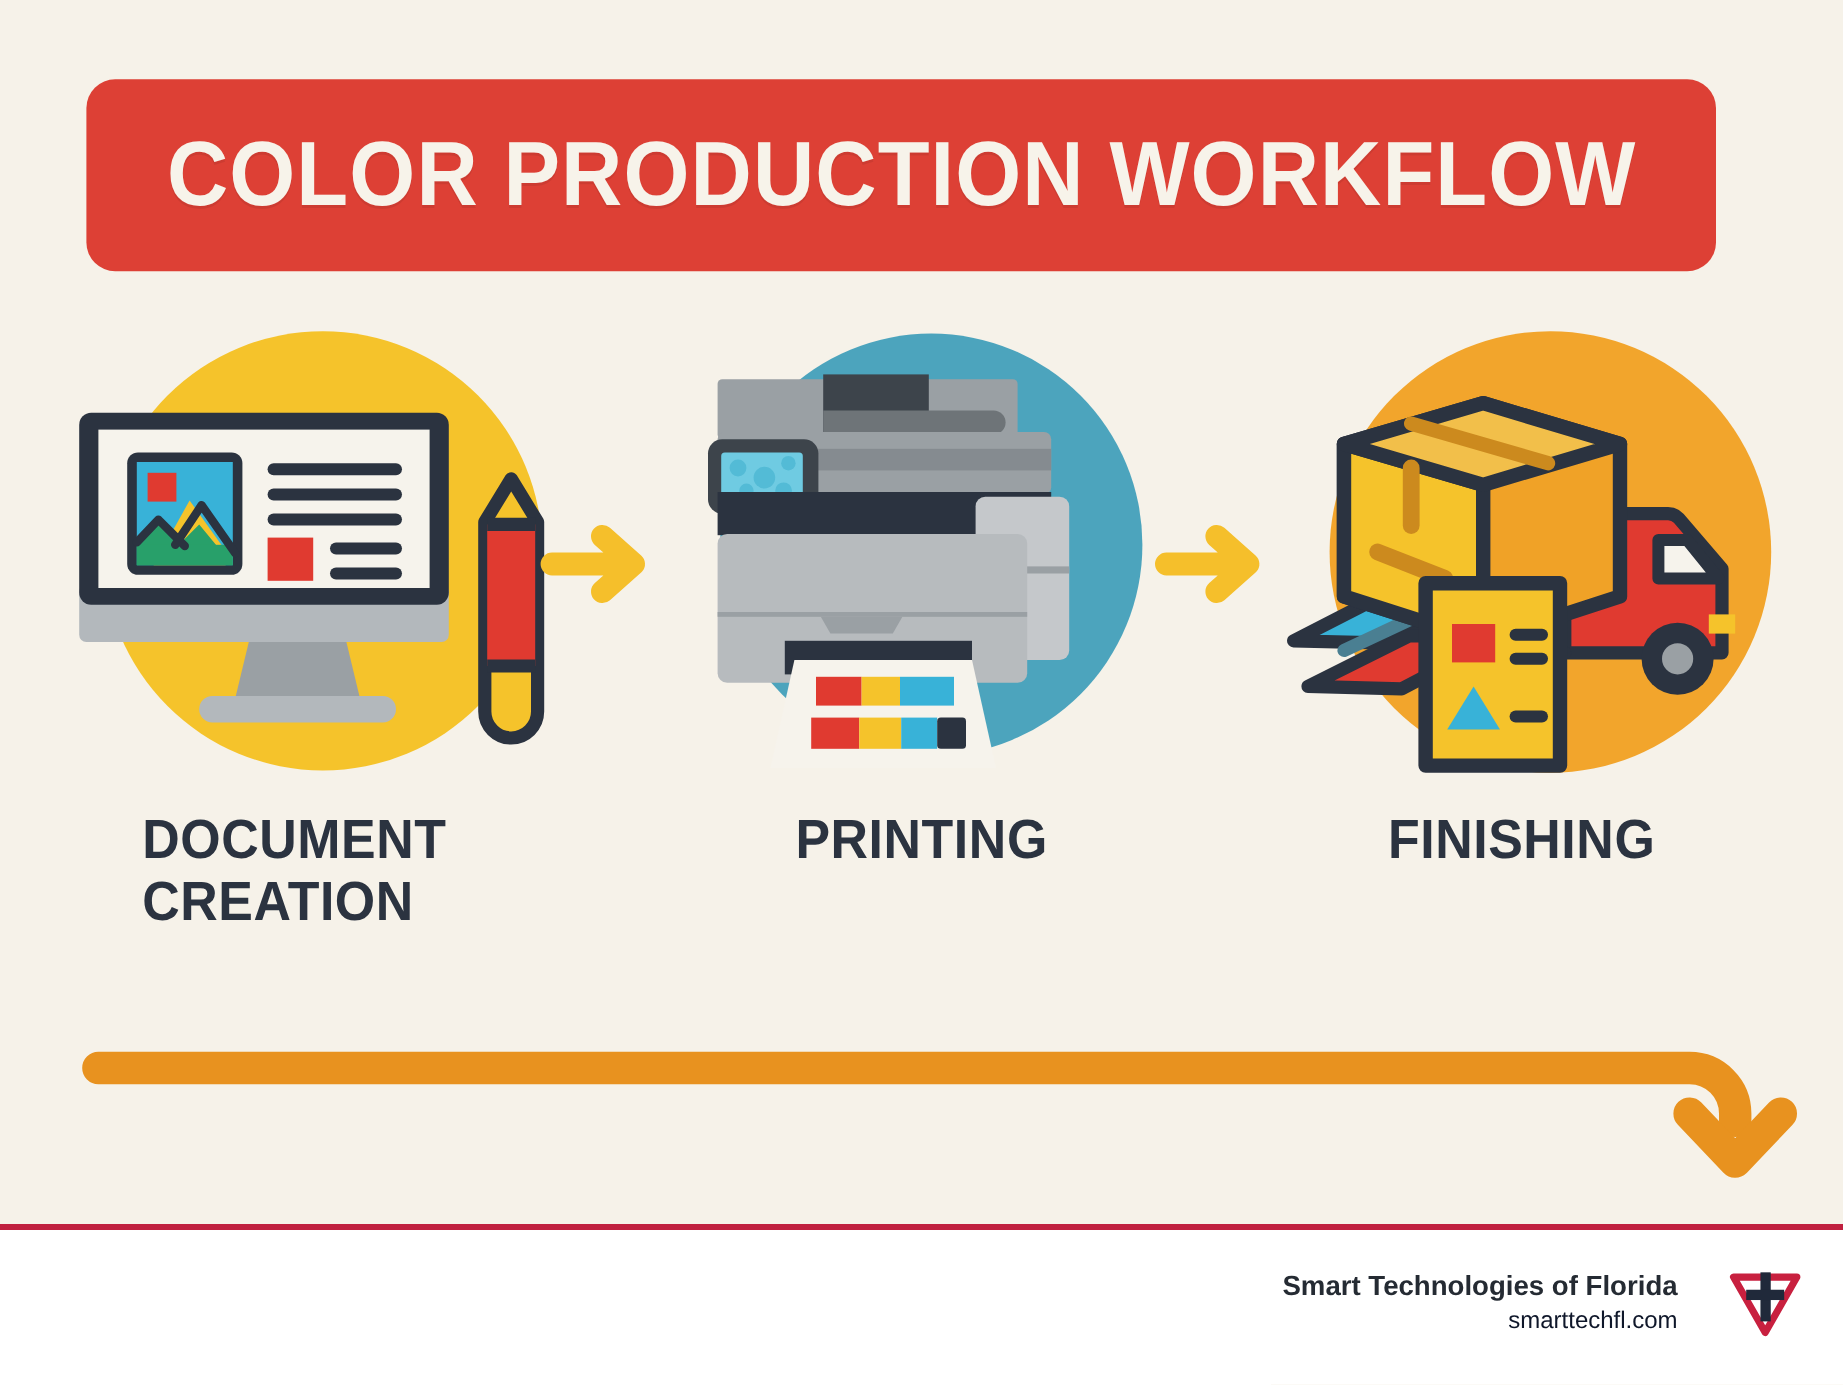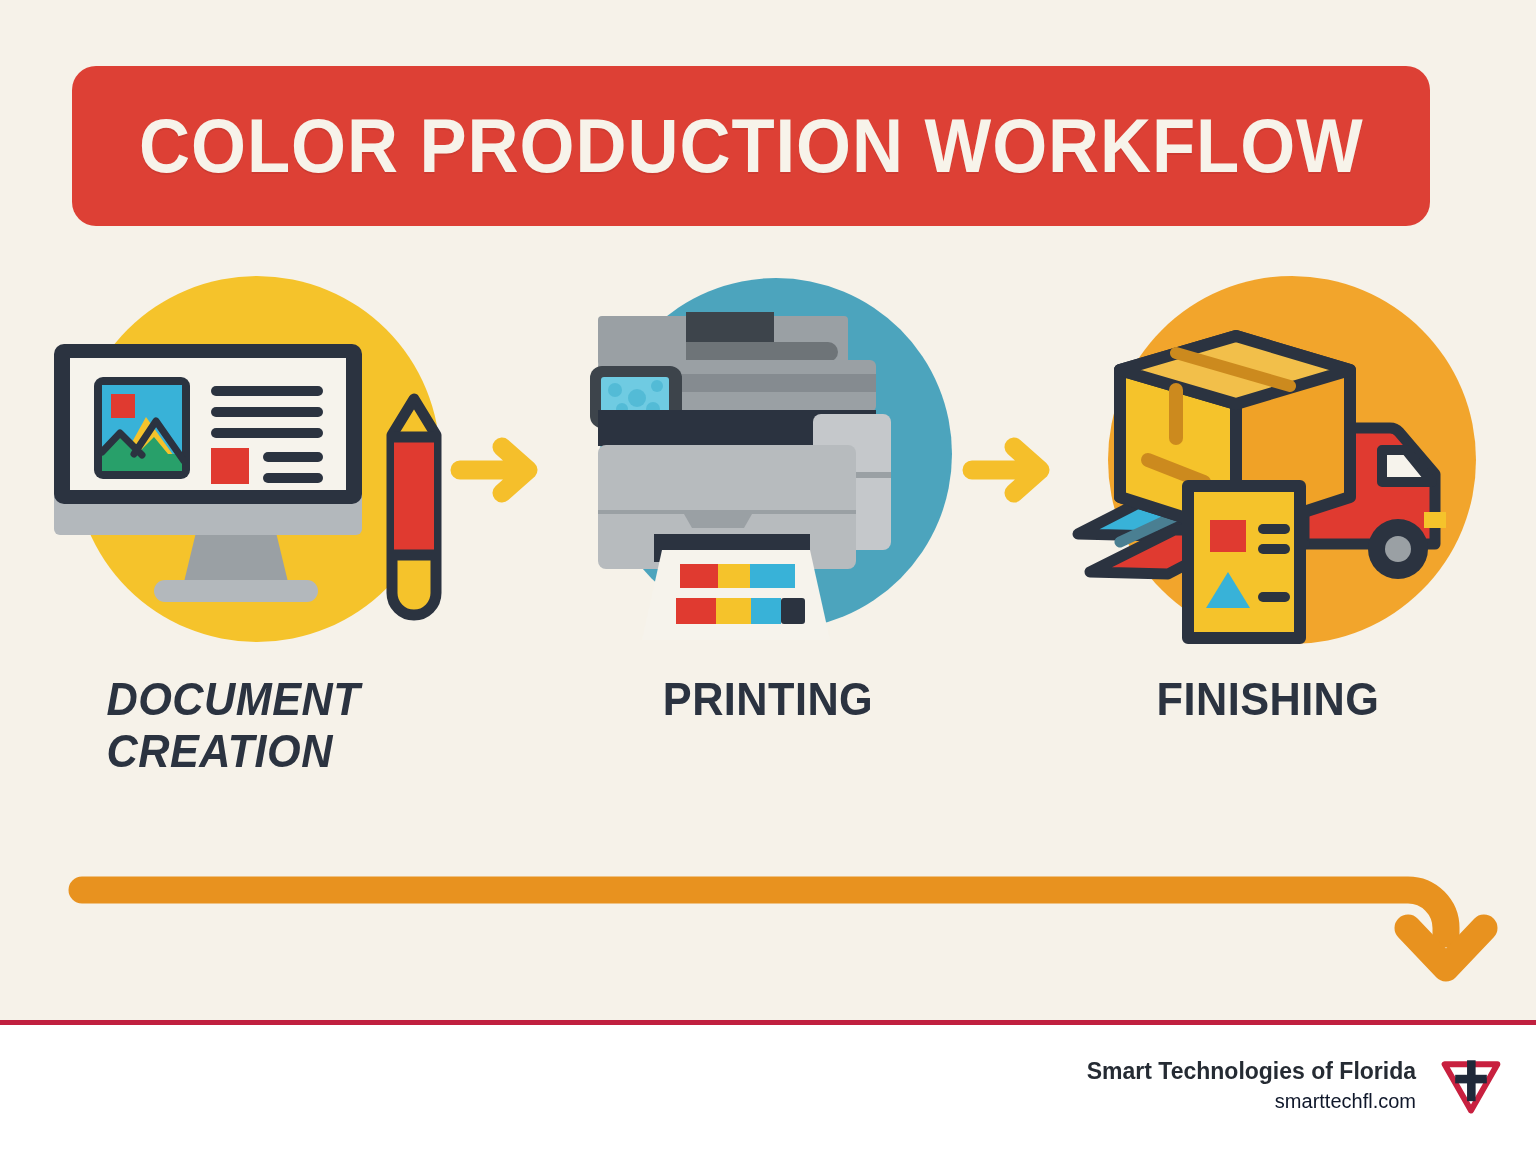--- a/index.html
+++ b/index.html
@@ -27,21 +27,21 @@
     transform:scaleX(0.93);
     white-space:nowrap;
     text-shadow:0 2px 0 rgba(0,0,0,.07);
   }
 
   
   .steps{
     position:absolute;left:0;top:262px;width:1536px;height:560px;
   }
   .step{position:absolute;top:0;width:420px;text-align:center;}
-  .step-1{left:26px;font-style:italic;}
+  .step-1{left:38px;}
   .step-2{left:558px;}
   .step-3{left:1058px;}
   .circle-wrap{position:relative;width:420px;height:420px;}
   .circle{
     position:absolute;border-radius:50%;
   }
   .c1{left:48px;top:14px;width:366px;height:366px;background:#f5c32b;}
   .c2{left:42px;top:16px;width:352px;height:352px;background:#4ca4bd;}
   .c3{left:50px;top:14px;width:368px;height:368px;background:#f2a52c;}
 
@@ -68,21 +68,21 @@
 
   
   .divider{
     position:absolute;left:0;top:1020px;width:1536px;height:5px;background:#c0203f;
   }
   .footer{
     position:absolute;left:0;top:1025px;width:1536px;height:129px;background:#ffffff;
   }
   .footer-inner{
     position:absolute;right:32px;top:30px;
-    display:flex;align-items:center;gap:22px;
+    display:flex;align-items:center;gap:40px;
   }
   .footer-text{text-align:right;}
   .company{
     color:#252b33;font-size:23px;font-weight:700;line-height:1.25;
   }
   .site{
     color:#0f172a;font-size:20px;line-height:1.35;margin-top:2px;
   }
   .logo{width:66px;height:62px;}
 </style>

